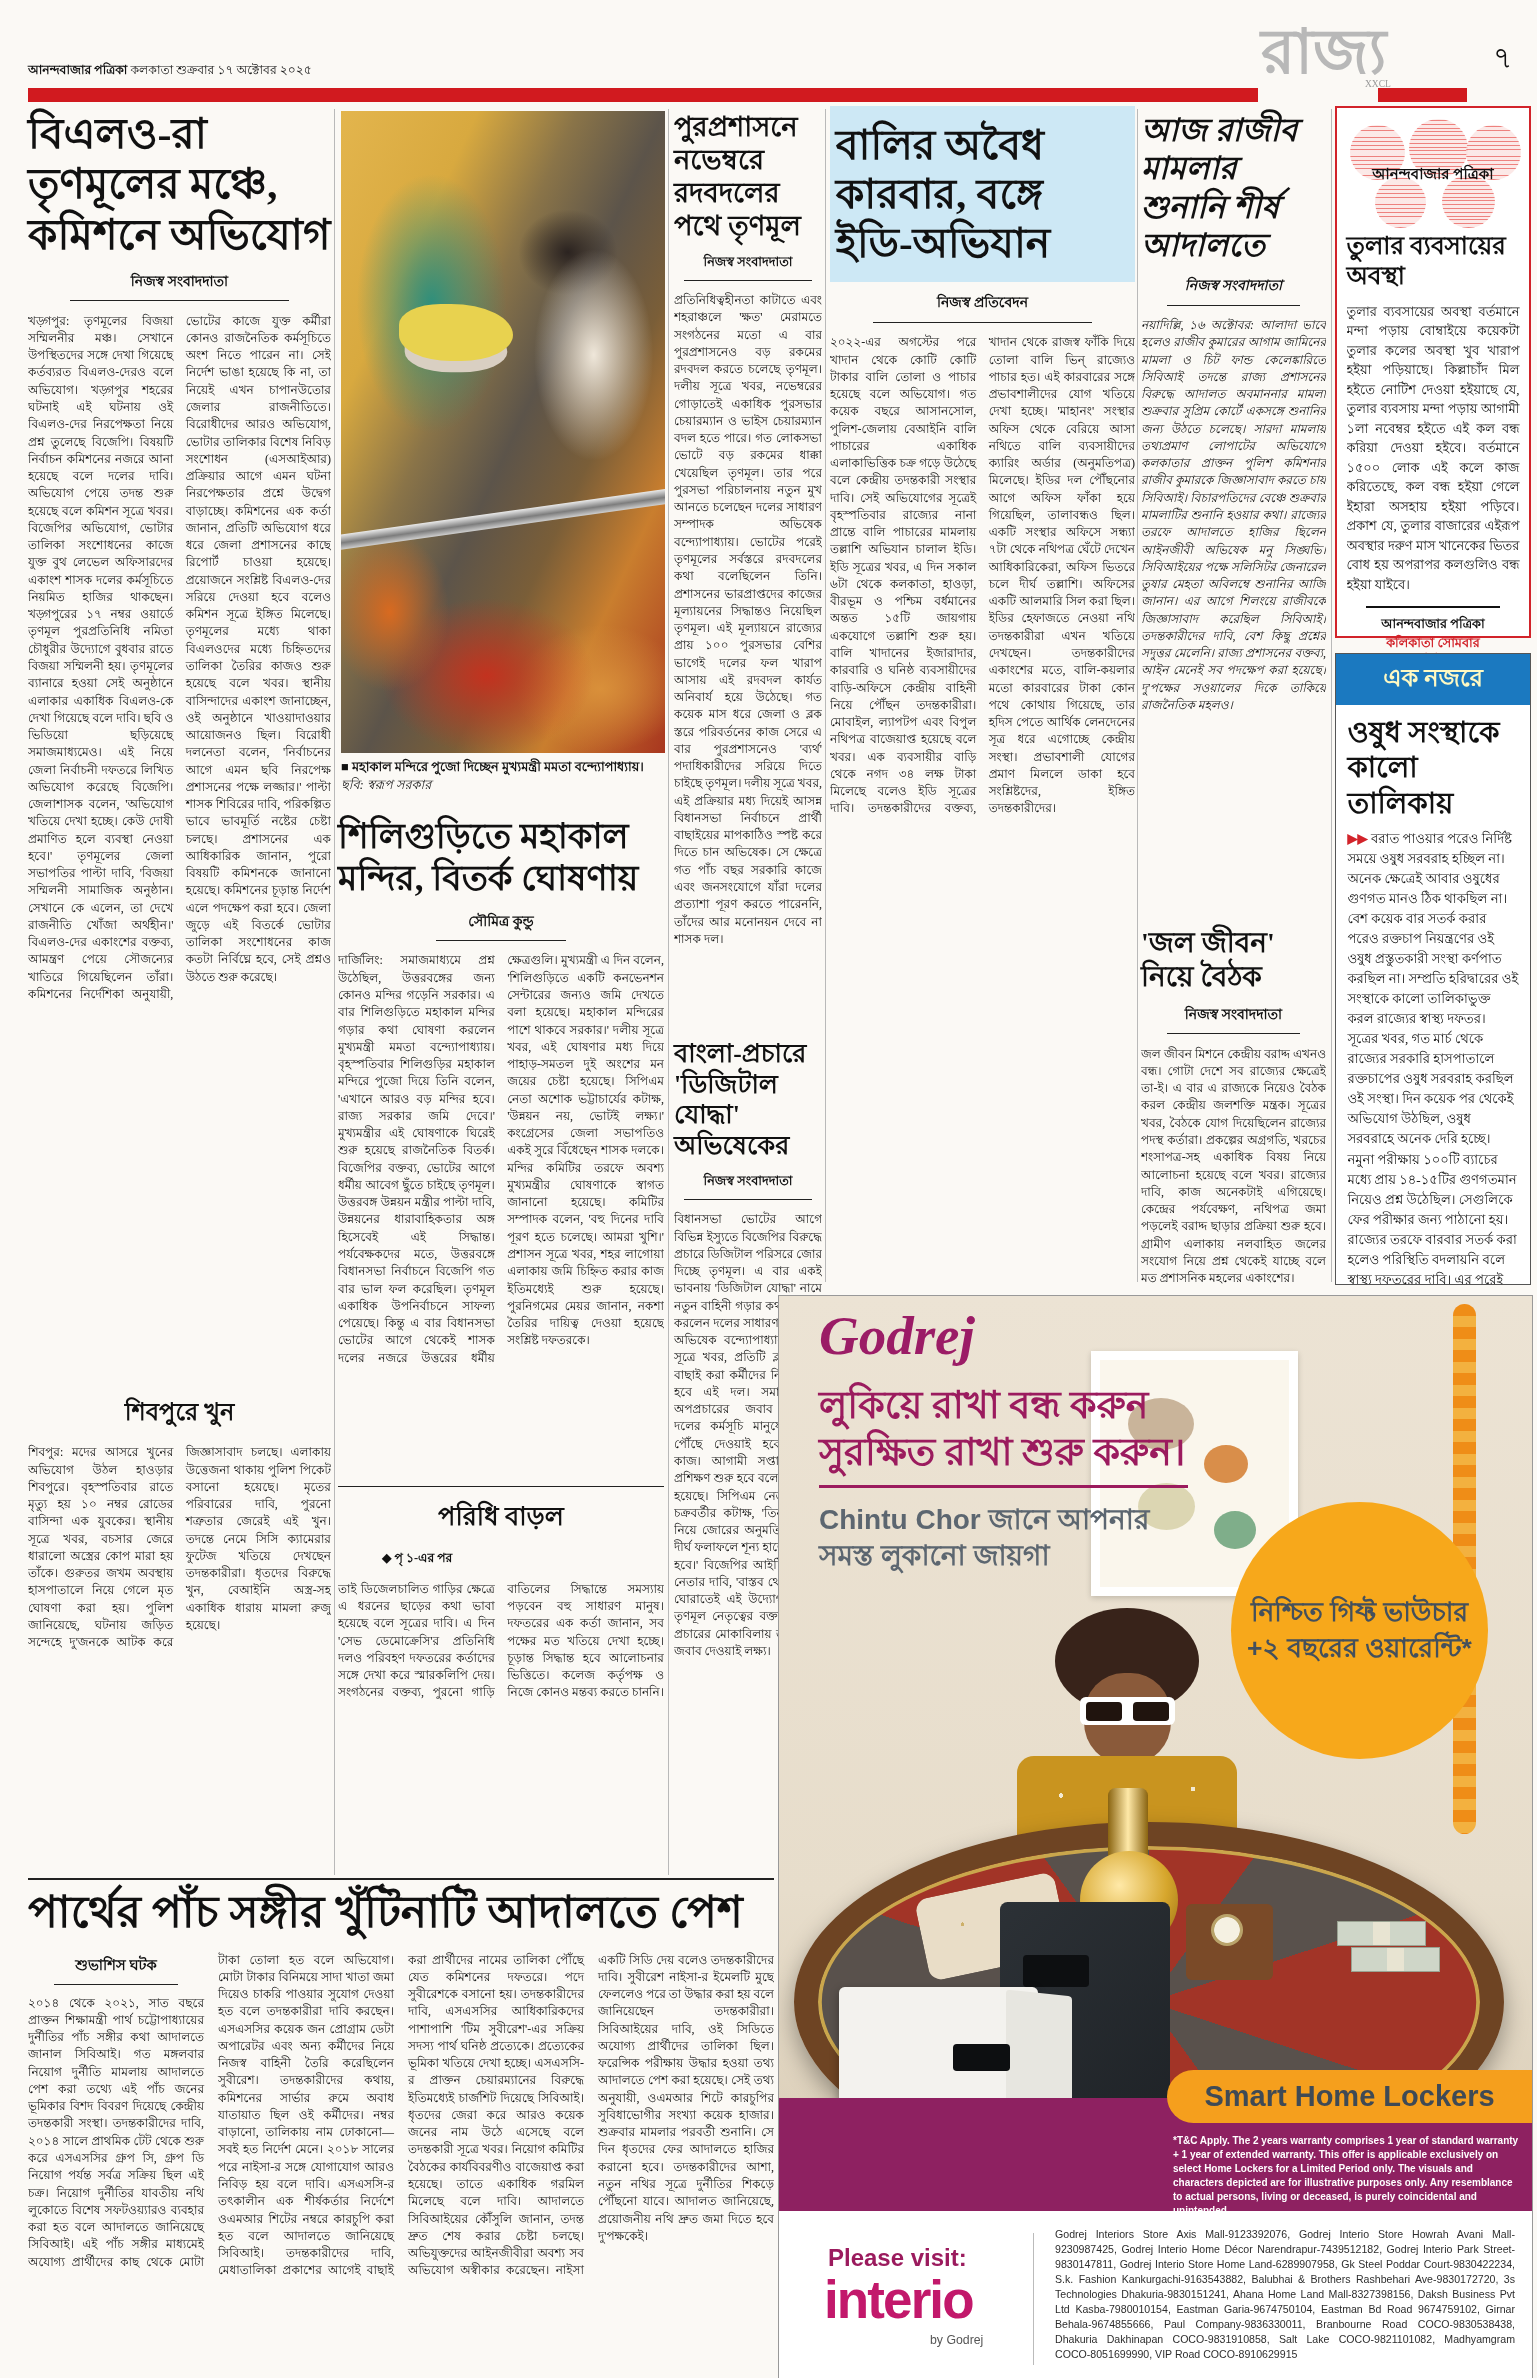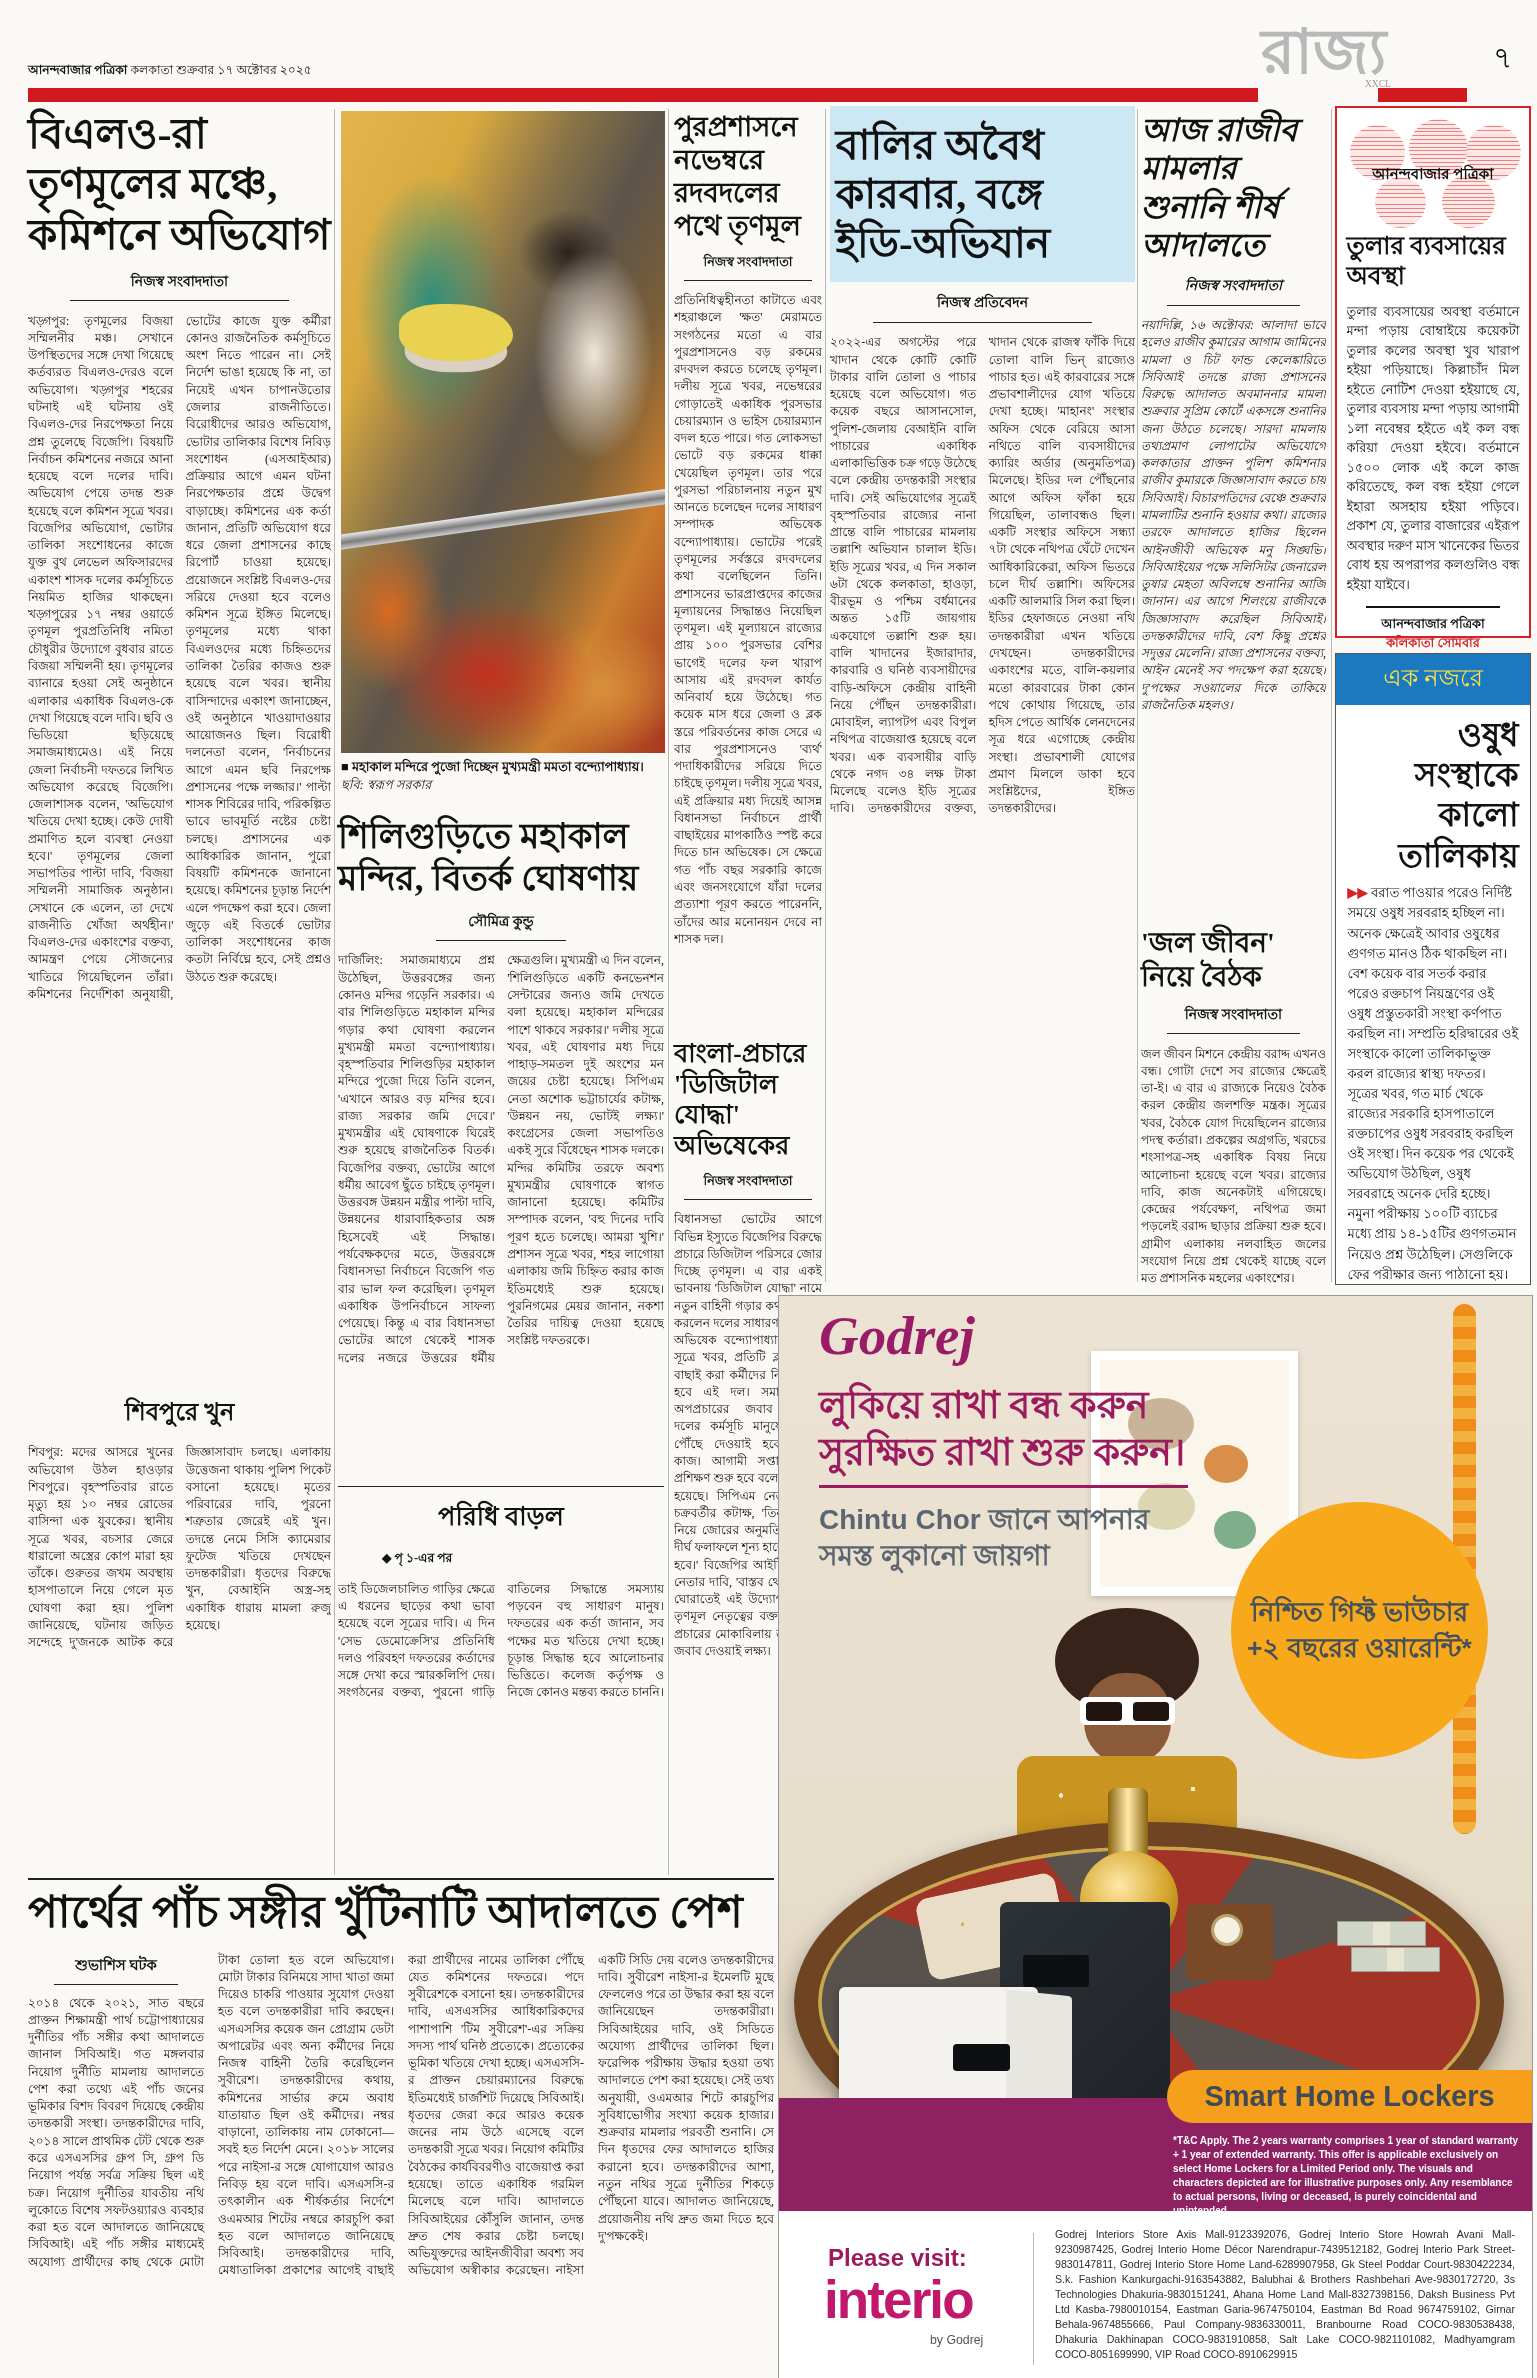--- a/index.html
+++ b/index.html
@@ -33,23 +33,23 @@
     background:repeating-linear-gradient(0deg,#e9625e 0 0.9px,#fbe3e1 0.9px 3.8px);opacity:.8;}
   .logo-label{position:absolute;left:0;right:0;top:44px;text-align:center;font-weight:bold;
     font-size:15px;color:#111;}
   #redbox .headline{font-size:24.6px;margin-top:1.9px;}
   #redbox .body{font-size:13px;line-height:1.5;}
   .red-divider{width:78%;height:1.9px;background:#111;margin:11.4px auto 7.6px;}
   .archive-footer{text-align:center;font-weight:bold;font-size:12.8px;line-height:1.45;color:#d2232a;}
   .archive-footer .black{color:#111;}
   
   #eknojore{border:0.9px solid #555;background:#fff;box-sizing:border-box;}
-  .blue-banner{background:#1b79c0;color:#fde047;font-weight:normal;font-size:24px;text-align:center;
+  .blue-banner{background:#1b79c0;color:#fef9c3;font-weight:bold;font-size:24px;text-align:center;
     padding:4.7px 0 6.6px;}
-  #eknojore .headline{font-size:33px;text-align:right;padding:9.5px 11.4px 0;line-height:1.22;}
+  #eknojore .headline{font-size:29px;text-align:left;padding:9.5px 11.4px 0;line-height:1.22;}
   #eknojore .body{font-size:13.2px;line-height:1.52;text-align:left;padding:0 11.4px;margin-top:7.6px;}
   .arrows{color:#d2232a;font-weight:bold;}
   
   #photo{background:
      radial-gradient(85px 114px at 15% 78%,#d86a20 0%,rgba(216,106,32,0) 70%),
      radial-gradient(142px 104px at 45% 88%,#c3321f 0%,rgba(195,50,31,0) 75%),
      radial-gradient(114px 85px at 80% 90%,#d9903a 0%,rgba(217,144,58,0) 75%),
      radial-gradient(85px 151px at 78% 38%,#efe7da 0%,rgba(239,231,218,0) 70%),
      radial-gradient(66px 57px at 70% 22%,#2b2320 0%,rgba(43,35,32,0) 75%),
      radial-gradient(104px 180px at 28% 30%,#2e8f7c 0%,rgba(46,143,124,0) 72%),

